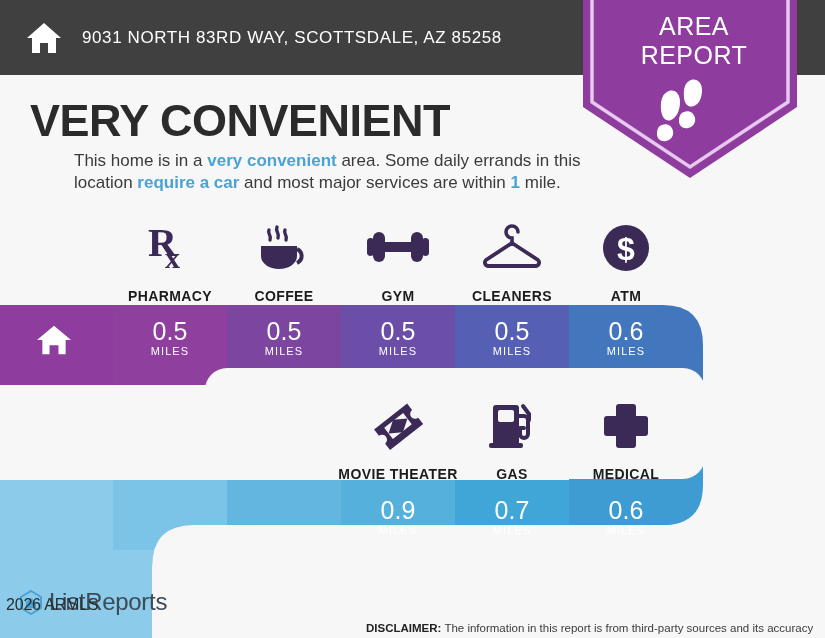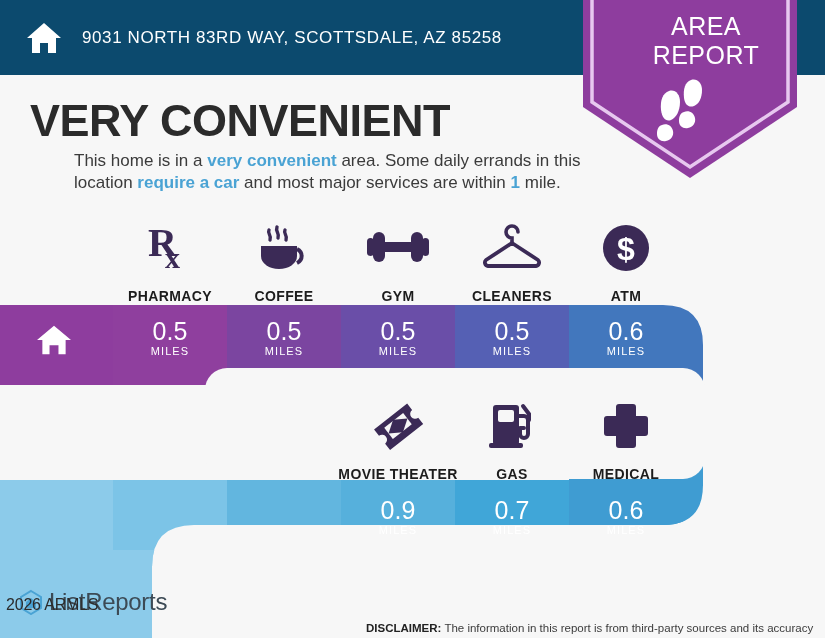--- a/index.html
+++ b/index.html
@@ -7,40 +7,40 @@
   body {
     font-family:"Liberation Sans", sans-serif;
     background:#f7f7f7;
     position:relative;
     overflow:hidden;
   }
 
   
   .header {
     position:absolute; left:0; top:0; width:825px; height:75px;
-    background:#0c4a6e;
+    background:#404040;
     display:flex; align-items:center;
   }
   .header-home-icon { margin-left:24px; width:40px; height:40px; display:block; }
   .header-address {
     margin-left:18px;
     color:#ffffff;
     font-size:17px;
     letter-spacing:0.6px;
     font-weight:400;
     white-space:nowrap;
   }
 
   
   .badge {
     position:absolute; left:583px; top:-10px; width:214px; height:188px;
     z-index:5;
   }
   .badge-text {
-    position:absolute; top:22px; left:16px; width:214px;
+    position:absolute; top:22px; left:4px; width:214px;
     text-align:center; color:#ffffff;
     font-size:25px; line-height:29px; letter-spacing:0.5px;
     font-weight:400;
   }
 
   
   .headline {
     position:absolute; left:30px; top:95px;
     font-size:45px; font-weight:bold; color:#2b2b2b;
     letter-spacing:-0.5px;

